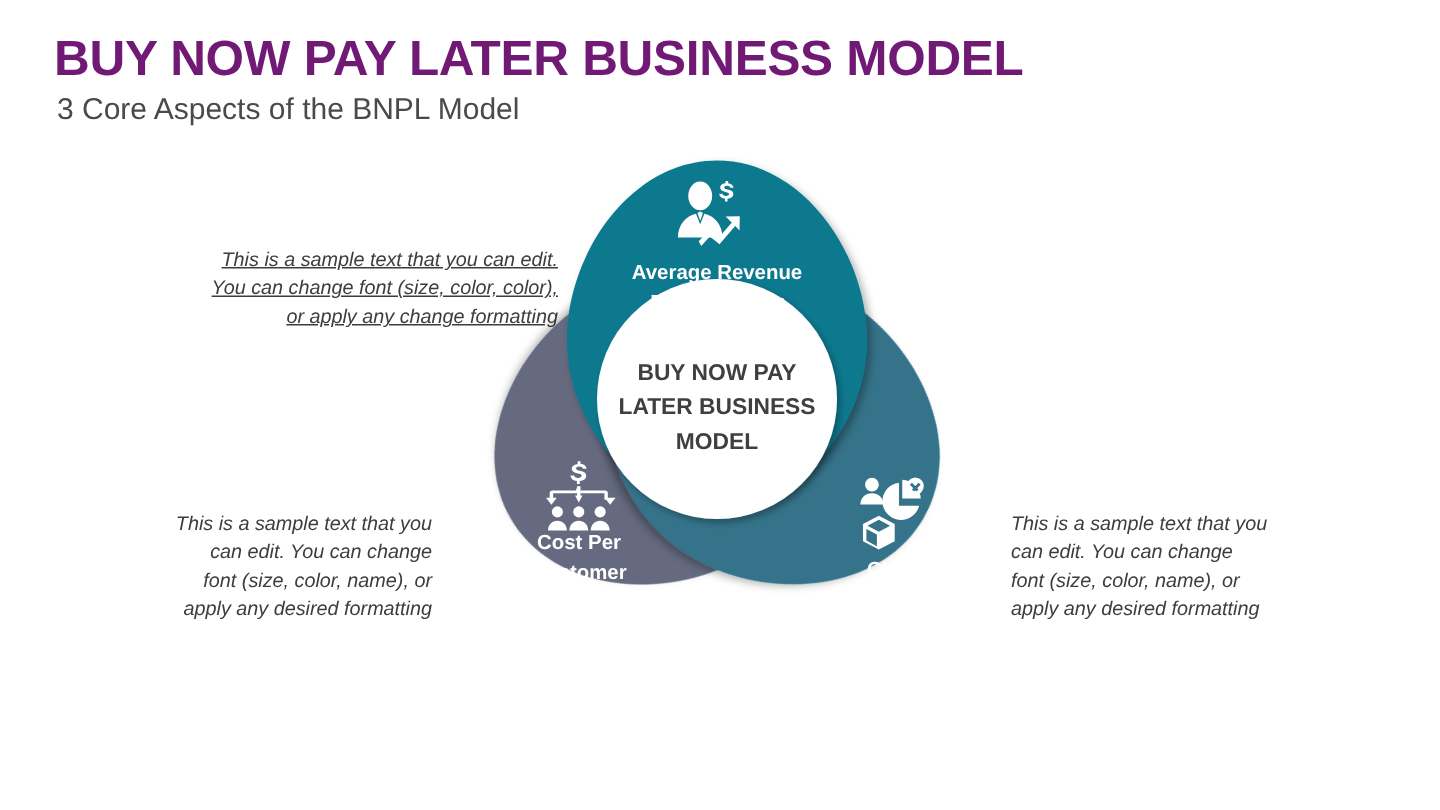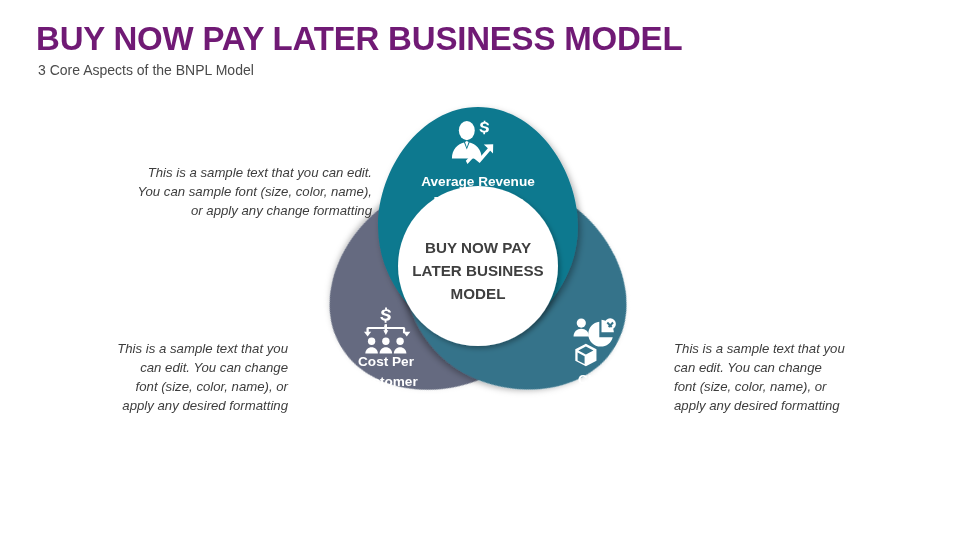--- a/index.html
+++ b/index.html
@@ -10,32 +10,32 @@
   }
   .slide{position:absolute;inset:0;}
 
   .title{
     position:absolute;left:36px;top:20px;
     font-size:33px;font-weight:bold;color:#701a75;
     letter-spacing:-0.2px;white-space:nowrap;
   }
   .subtitle{
     position:absolute;left:38px;top:62px;
-    font-size:14px;font-weight:normal;color:#4a4a4a;
+    font-size:20px;font-weight:normal;color:#4a4a4a;
     white-space:nowrap;
   }
 
   .note{
     position:absolute;
     font-style:italic;
     font-size:13.2px;
     line-height:1.45;
     color:#3d3d3d;
   }
-  .note-tl{left:96px;top:163px;width:276px;text-align:right;}
+  .note-tl{left:96px;top:163px;width:276px;text-align:right;text-decoration:underline;}
   .note-l {left:88px;top:339px;width:200px;text-align:right;}
   .note-r {left:674px;top:339px;width:200px;text-align:left;}
 
   .diagram{position:absolute;left:278px;top:96px;width:420px;height:350px;}
   .diagram svg{display:block;width:420px;height:350px;overflow:visible;}
 
   .petal-label{
     fill:#ffffff;font-family:"Liberation Sans", sans-serif;
     font-weight:bold;font-size:13.6px;text-anchor:middle;
   }
@@ -47,21 +47,21 @@
 </head>
 <body>
 
 <div class="slide">
 
   <div class="title">BUY NOW PAY LATER BUSINESS MODEL</div>
   <div class="subtitle">3 Core Aspects of the BNPL Model</div>
 
   <div class="note note-tl">
     <div>This is a sample text that you can edit.</div>
-    <div>You can sample font (size, color, name),</div>
+    <div>You can change font (size, color, color),</div>
     <div>or apply any change formatting</div>
   </div>
 
   <div class="note note-l">
     <div>This is a sample text that you</div>
     <div>can edit. You can change</div>
     <div>font (size, color, name), or</div>
     <div>apply any desired formatting</div>
   </div>
 

